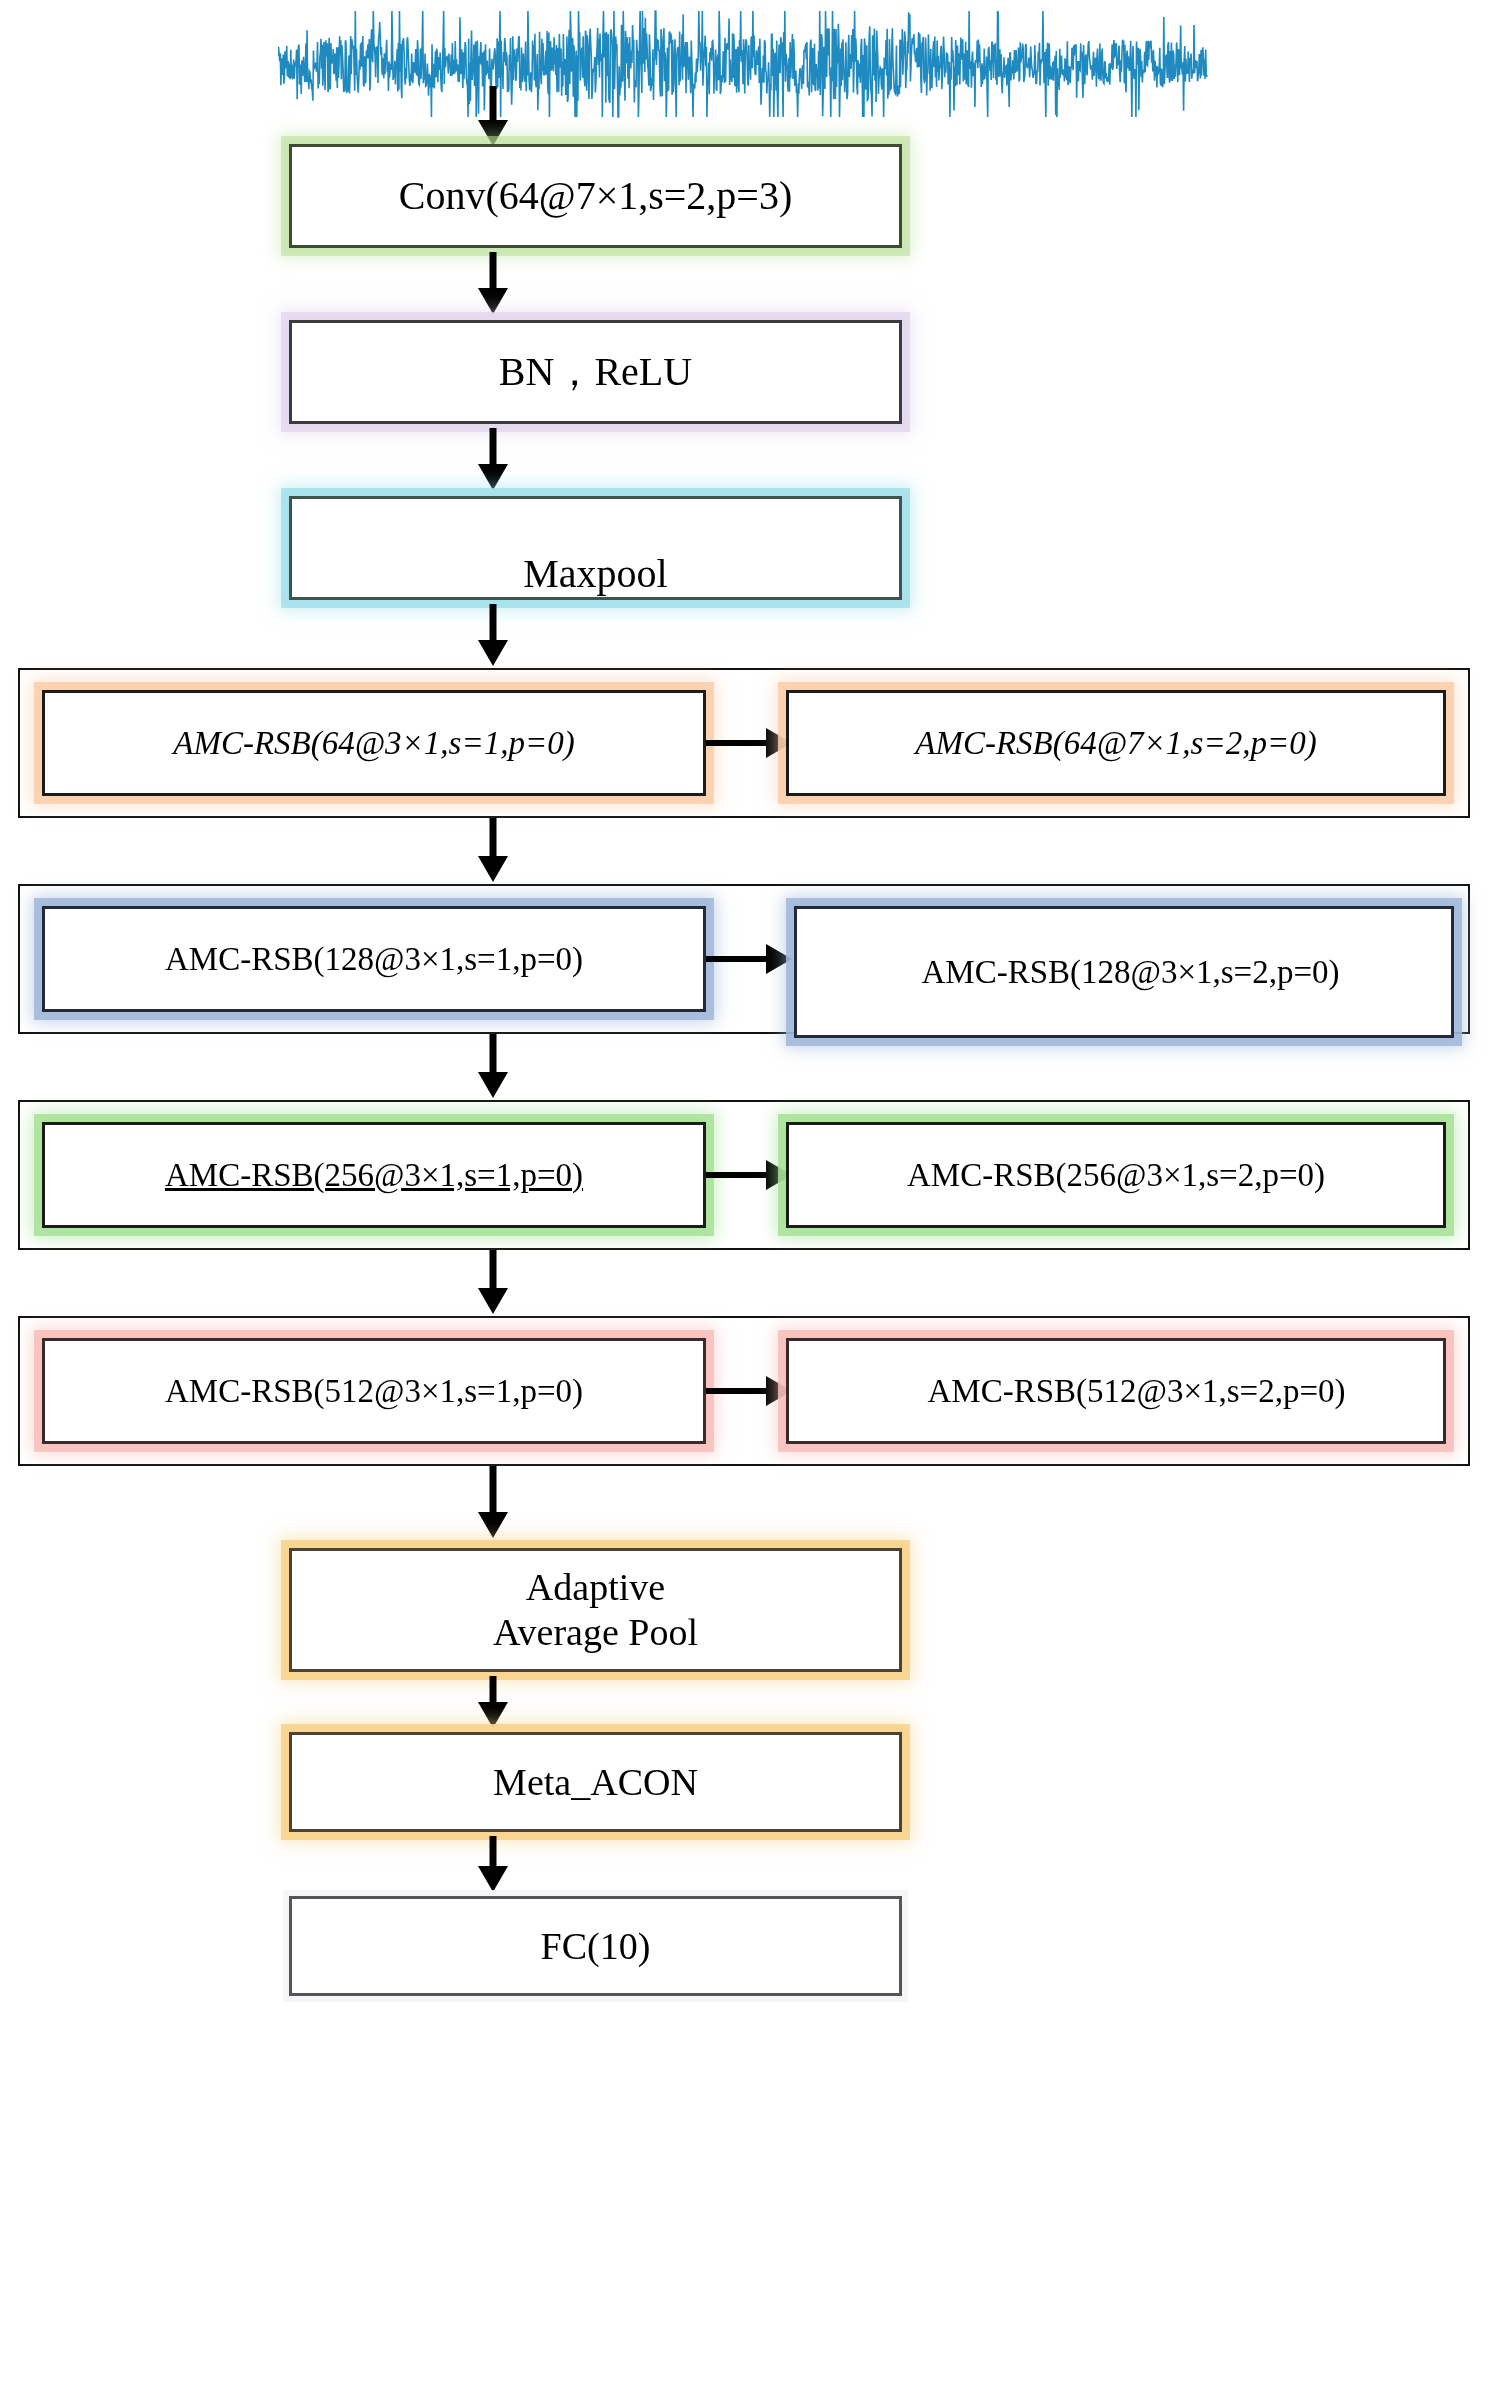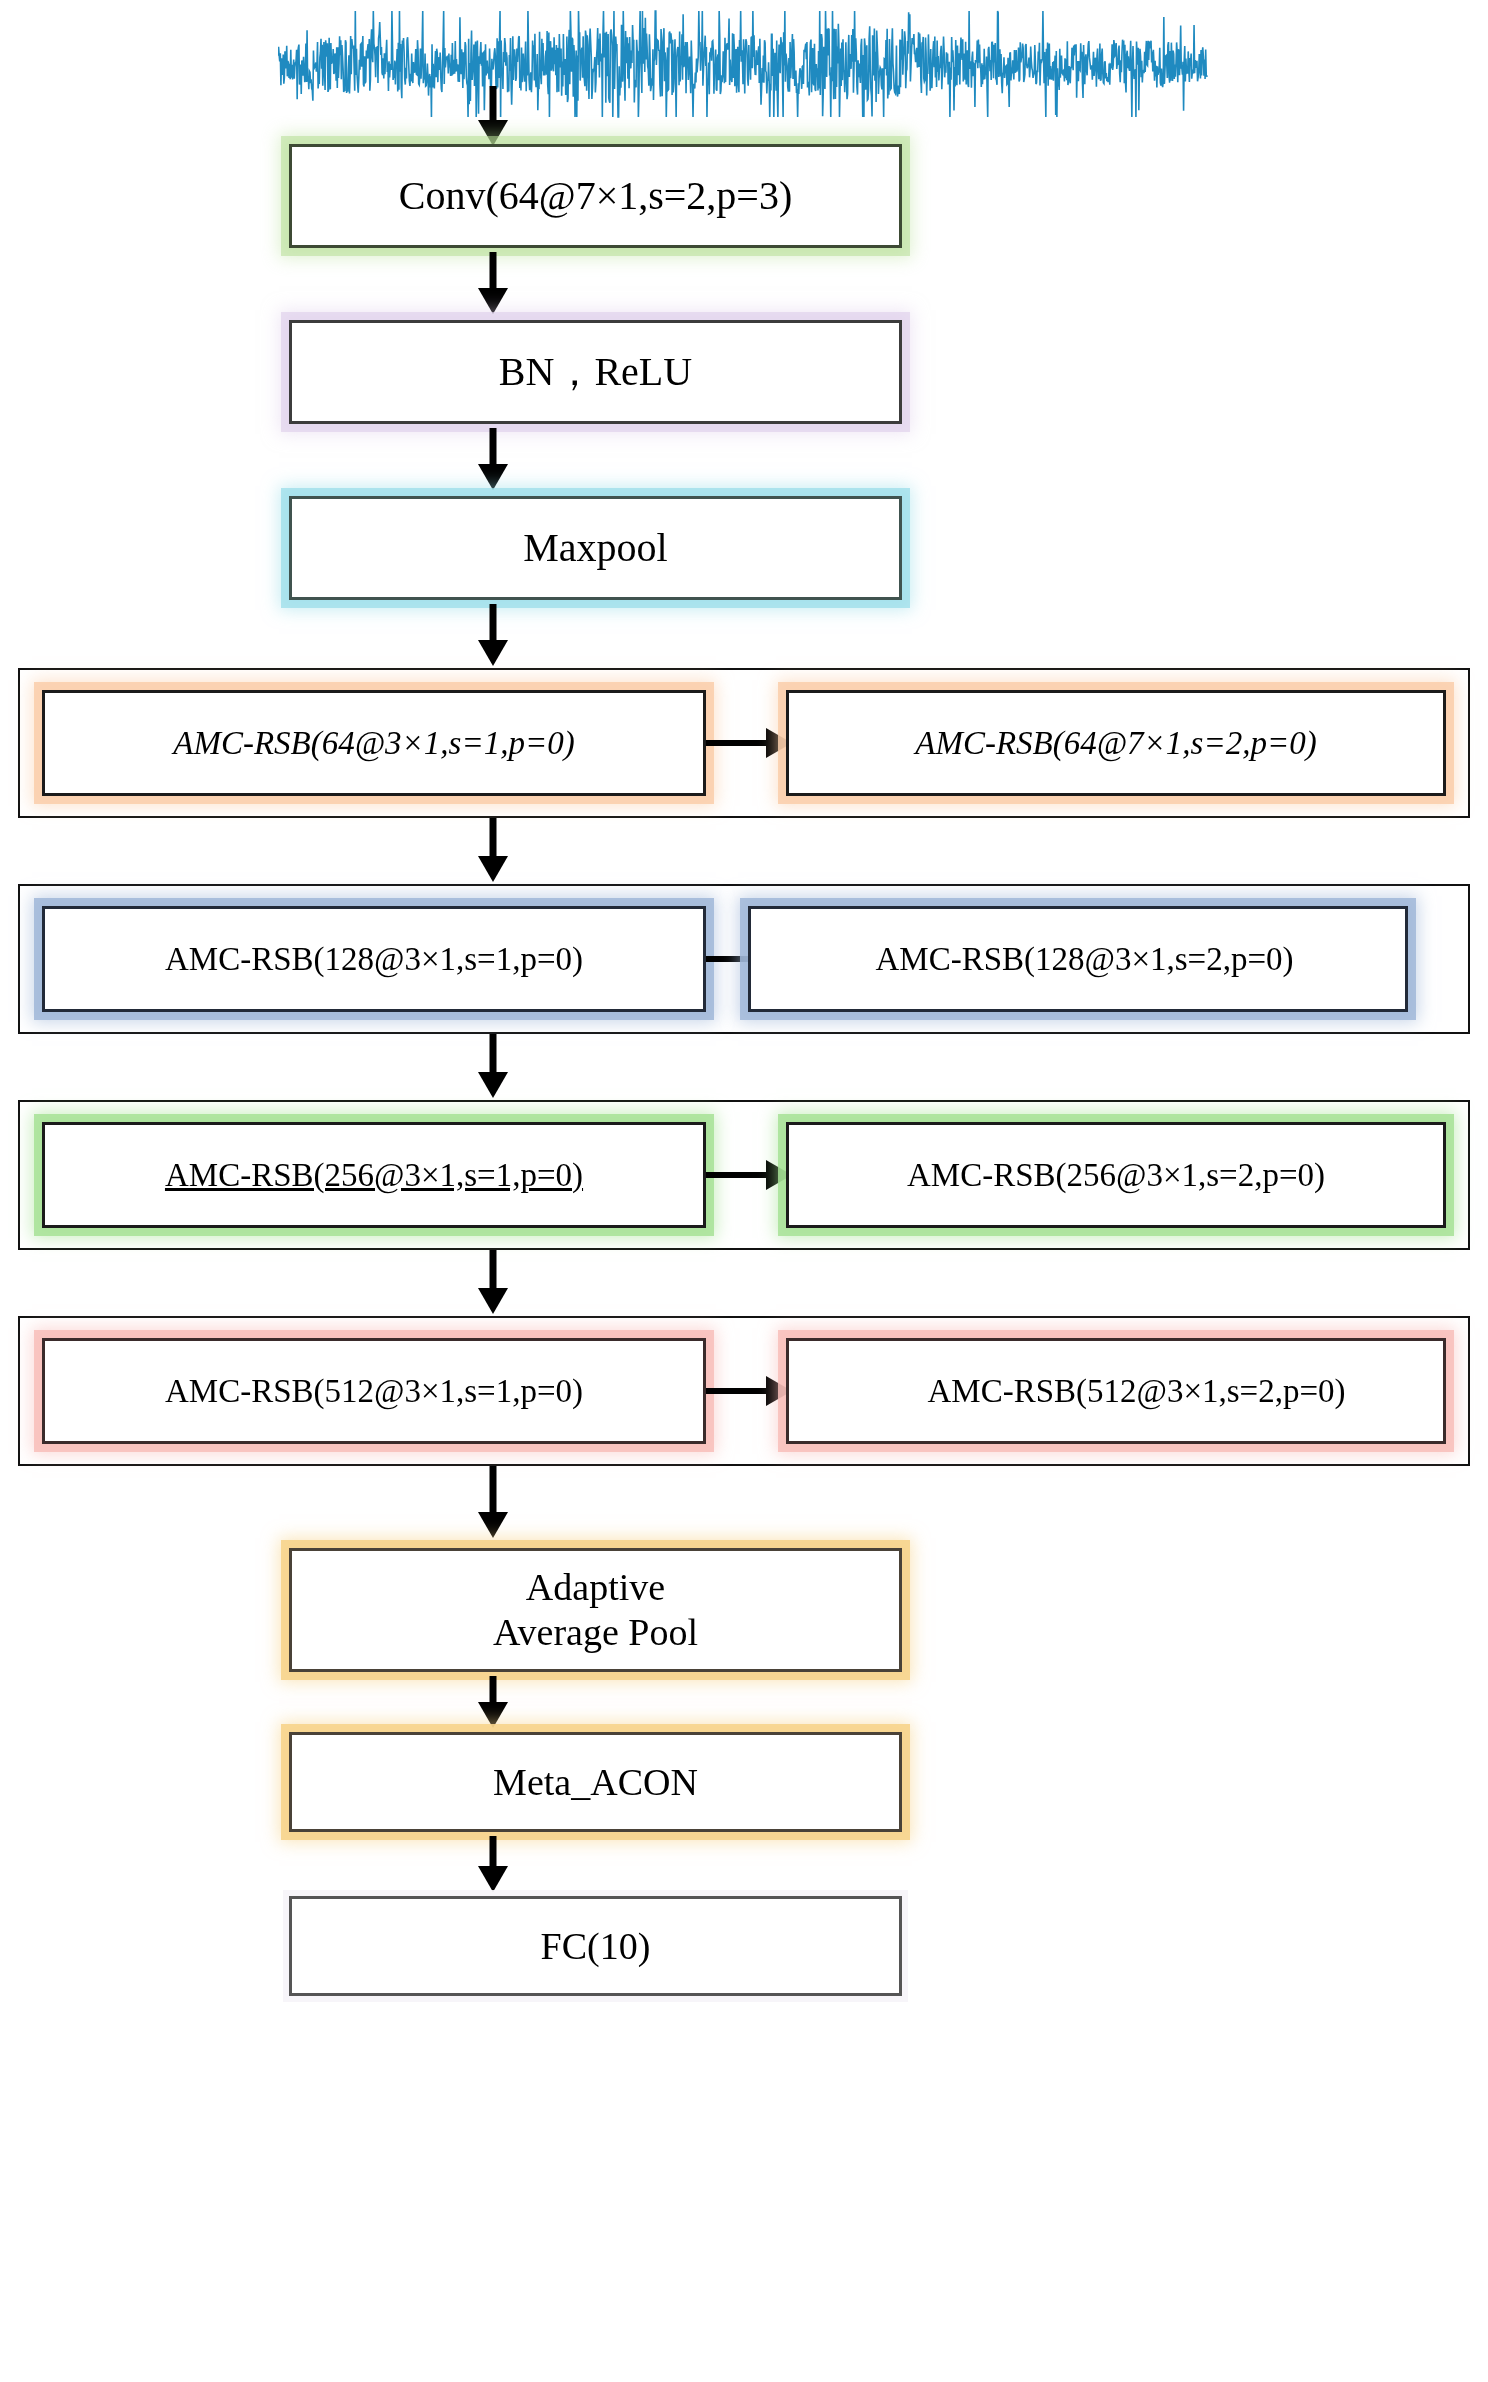--- a/index.html
+++ b/index.html
@@ -27,21 +27,21 @@
     display:flex;align-items:center;justify-content:center;
     text-align:center;
     line-height:1.18;
     white-space:nowrap;
   }
   .node .label{display:block;}
 
   
   .glow-green   {box-shadow:0 0 0 8px rgba(183,223,150,.55), 0 0 16px 10px rgba(183,223,150,.45);}
   .glow-purple  {box-shadow:0 0 0 8px rgba(223,208,235,.65), 0 0 16px 10px rgba(223,208,235,.5);}
-  .glow-cyan    {box-shadow:0 0 0 8px rgba(155,222,234,.75), 0 0 16px 10px rgba(155,222,234,.55);}
+  .glow-cyan    {box-shadow:0 0 0 8px rgba(155,222,234,.75), 0 0 16px 10px rgba(155,222,234,.55);align-items:flex-end;}
   .glow-orange  {box-shadow:0 0 0 8px rgba(250,206,170,.85), 0 0 16px 10px rgba(250,206,170,.6);}
   .glow-blue    {box-shadow:0 0 0 8px rgba(160,183,216,.85), 0 0 16px 10px rgba(160,183,216,.6);}
   .glow-lgreen  {box-shadow:0 0 0 8px rgba(167,226,150,.85), 0 0 16px 10px rgba(167,226,150,.6);}
   .glow-pink    {box-shadow:0 0 0 8px rgba(248,190,186,.85), 0 0 16px 10px rgba(248,190,186,.6);}
   .glow-amber   {box-shadow:0 0 0 8px rgba(247,212,140,.9), 0 0 16px 10px rgba(247,212,140,.6);}
   .glow-none    {box-shadow:0 0 0 6px rgba(246,244,248,.9);}
 
   .b-green {border-color:#3d4a34;}
   .b-purple{border-color:#3c3c3c;}
   .b-cyan  {border-color:#40534f;}
@@ -158,21 +158,21 @@
 
   <div class="node glow-blue b-blue t-sm" style="left:42px;top:906px;width:664px;height:106px;">
     <span class="label">AMC-RSB(128@3×1,s=1,p=0)</span>
   </div>
 
   <div class="arrow-h" style="left:706px;top:943px;width:86px;height:32px;">
     <div class="shaft" style="width:64px;"></div>
     <div class="head"></div>
   </div>
 
-  <div class="node glow-blue b-blue t-sm" style="left:748px;top:906px;width:660px;height:106px;padding-left:13px;">
+  <div class="node glow-blue b-blue t-sm" style="left:794px;top:906px;width:660px;height:132px;padding-left:13px;">
     <span class="label">AMC-RSB(128@3×1,s=2,p=0)</span>
   </div>
 
   <div class="arrow-v" style="left:474px;top:1034px;width:38px;height:64px;">
     <div class="shaft" style="height:40px;"></div>
     <div class="head"></div>
   </div>
 
   <div class="stage" style="left:18px;top:1100px;width:1452px;height:150px;"></div>
 

